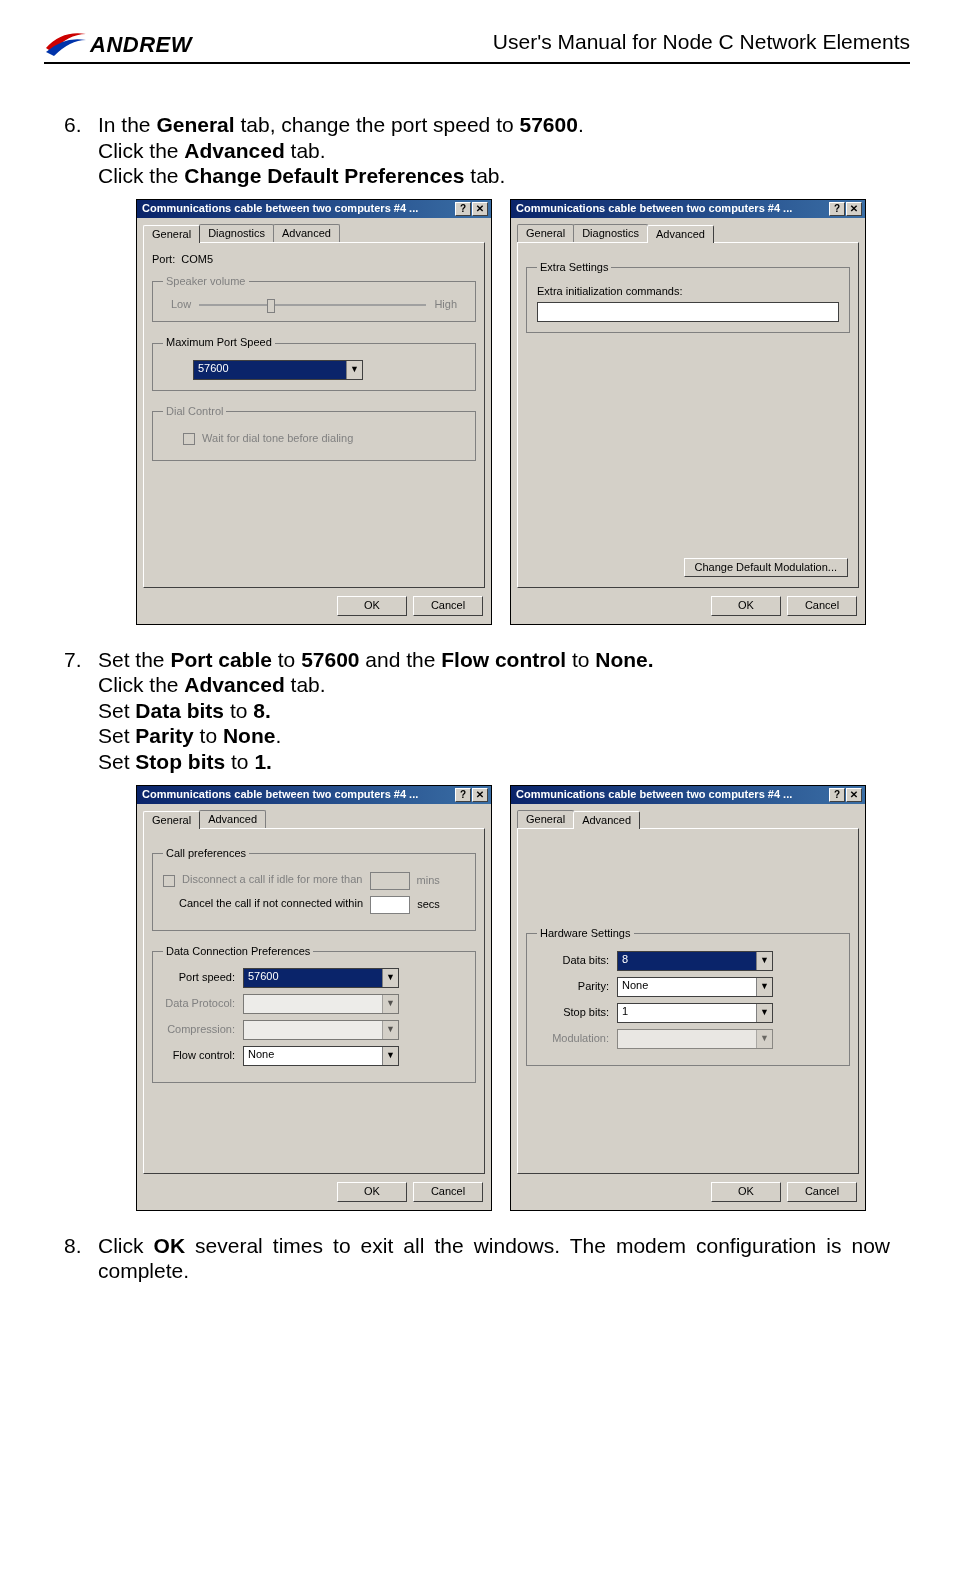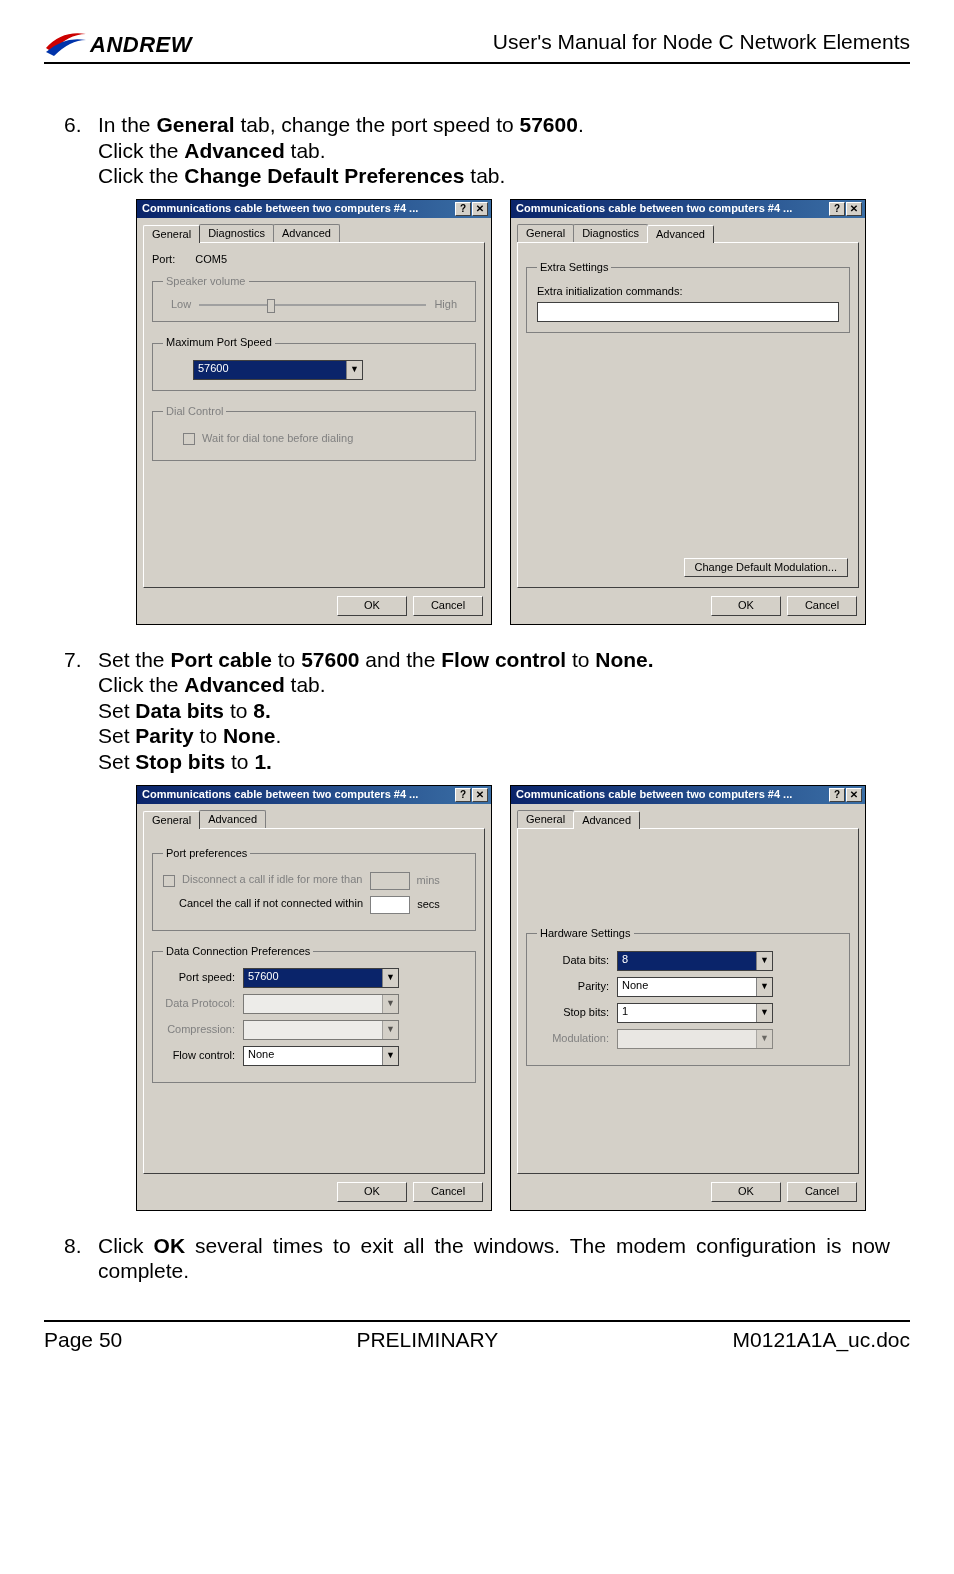--- a/index.html
+++ b/index.html
@@ -129,21 +129,21 @@
     margin: 0 6px;
     padding: 10px 8px 8px 8px;
     height: 346px;
     position: relative;
     font-size: 11px;
     color: #000;
   }
   .row-sm {
     display: flex;
     align-items: flex-start;
-    gap: 20px;
+    gap: 6px;
     margin-bottom: 6px;
     font-size: 11px;
   }
   fieldset {
     border: 1px solid #808080;
     border-top-color: #808080;
     border-left-color: #808080;
     margin: 8px 0 14px 0;
     padding: 10px 10px 10px 10px;
     font-size: 11px;
@@ -412,21 +412,21 @@
             <div class="tbtn">?</div>
             <div class="tbtn">✕</div>
           </div>
         </div>
         <div class="tabrow">
           <div class="tab active">General</div>
           <div class="tab">Advanced</div>
         </div>
         <div class="tabcontent">
           <fieldset>
-            <legend>Port preferences</legend>
+            <legend>Call preferences</legend>
             <div style="color:#808080; margin:1px 0;">
               <span class="chk dim"></span>
               <span class="lbl" style="margin-left:4px">Disconnect a call if idle for more than</span>
               <span class="small-input dim" style="margin:0 4px"></span>
               <span class="lbl">mins</span>
             </div>
             <div style="margin:6px 0;">
               <span class="lbl" style="margin-left:16px">Cancel the call if not connected within</span>
               <span class="small-input" style="margin:0 4px"></span>
               <span class="lbl">secs</span>
@@ -525,19 +525,14 @@
 
     <div class="step">
       <div class="step-num">8.</div>
       <div class="step-body justify">
         <span>Click </span><b>OK</b><span> several times to exit all the windows. The modem configuration is now complete.</span>
       </div>
     </div>
 
   </div>
 
-  <div class="footer">
-    <span>Page 50</span>
-    <span>PRELIMINARY</span>
-    <span>M0121A1A_uc.doc</span>
-  </div>
 
 </div>
 
 </body></html>

